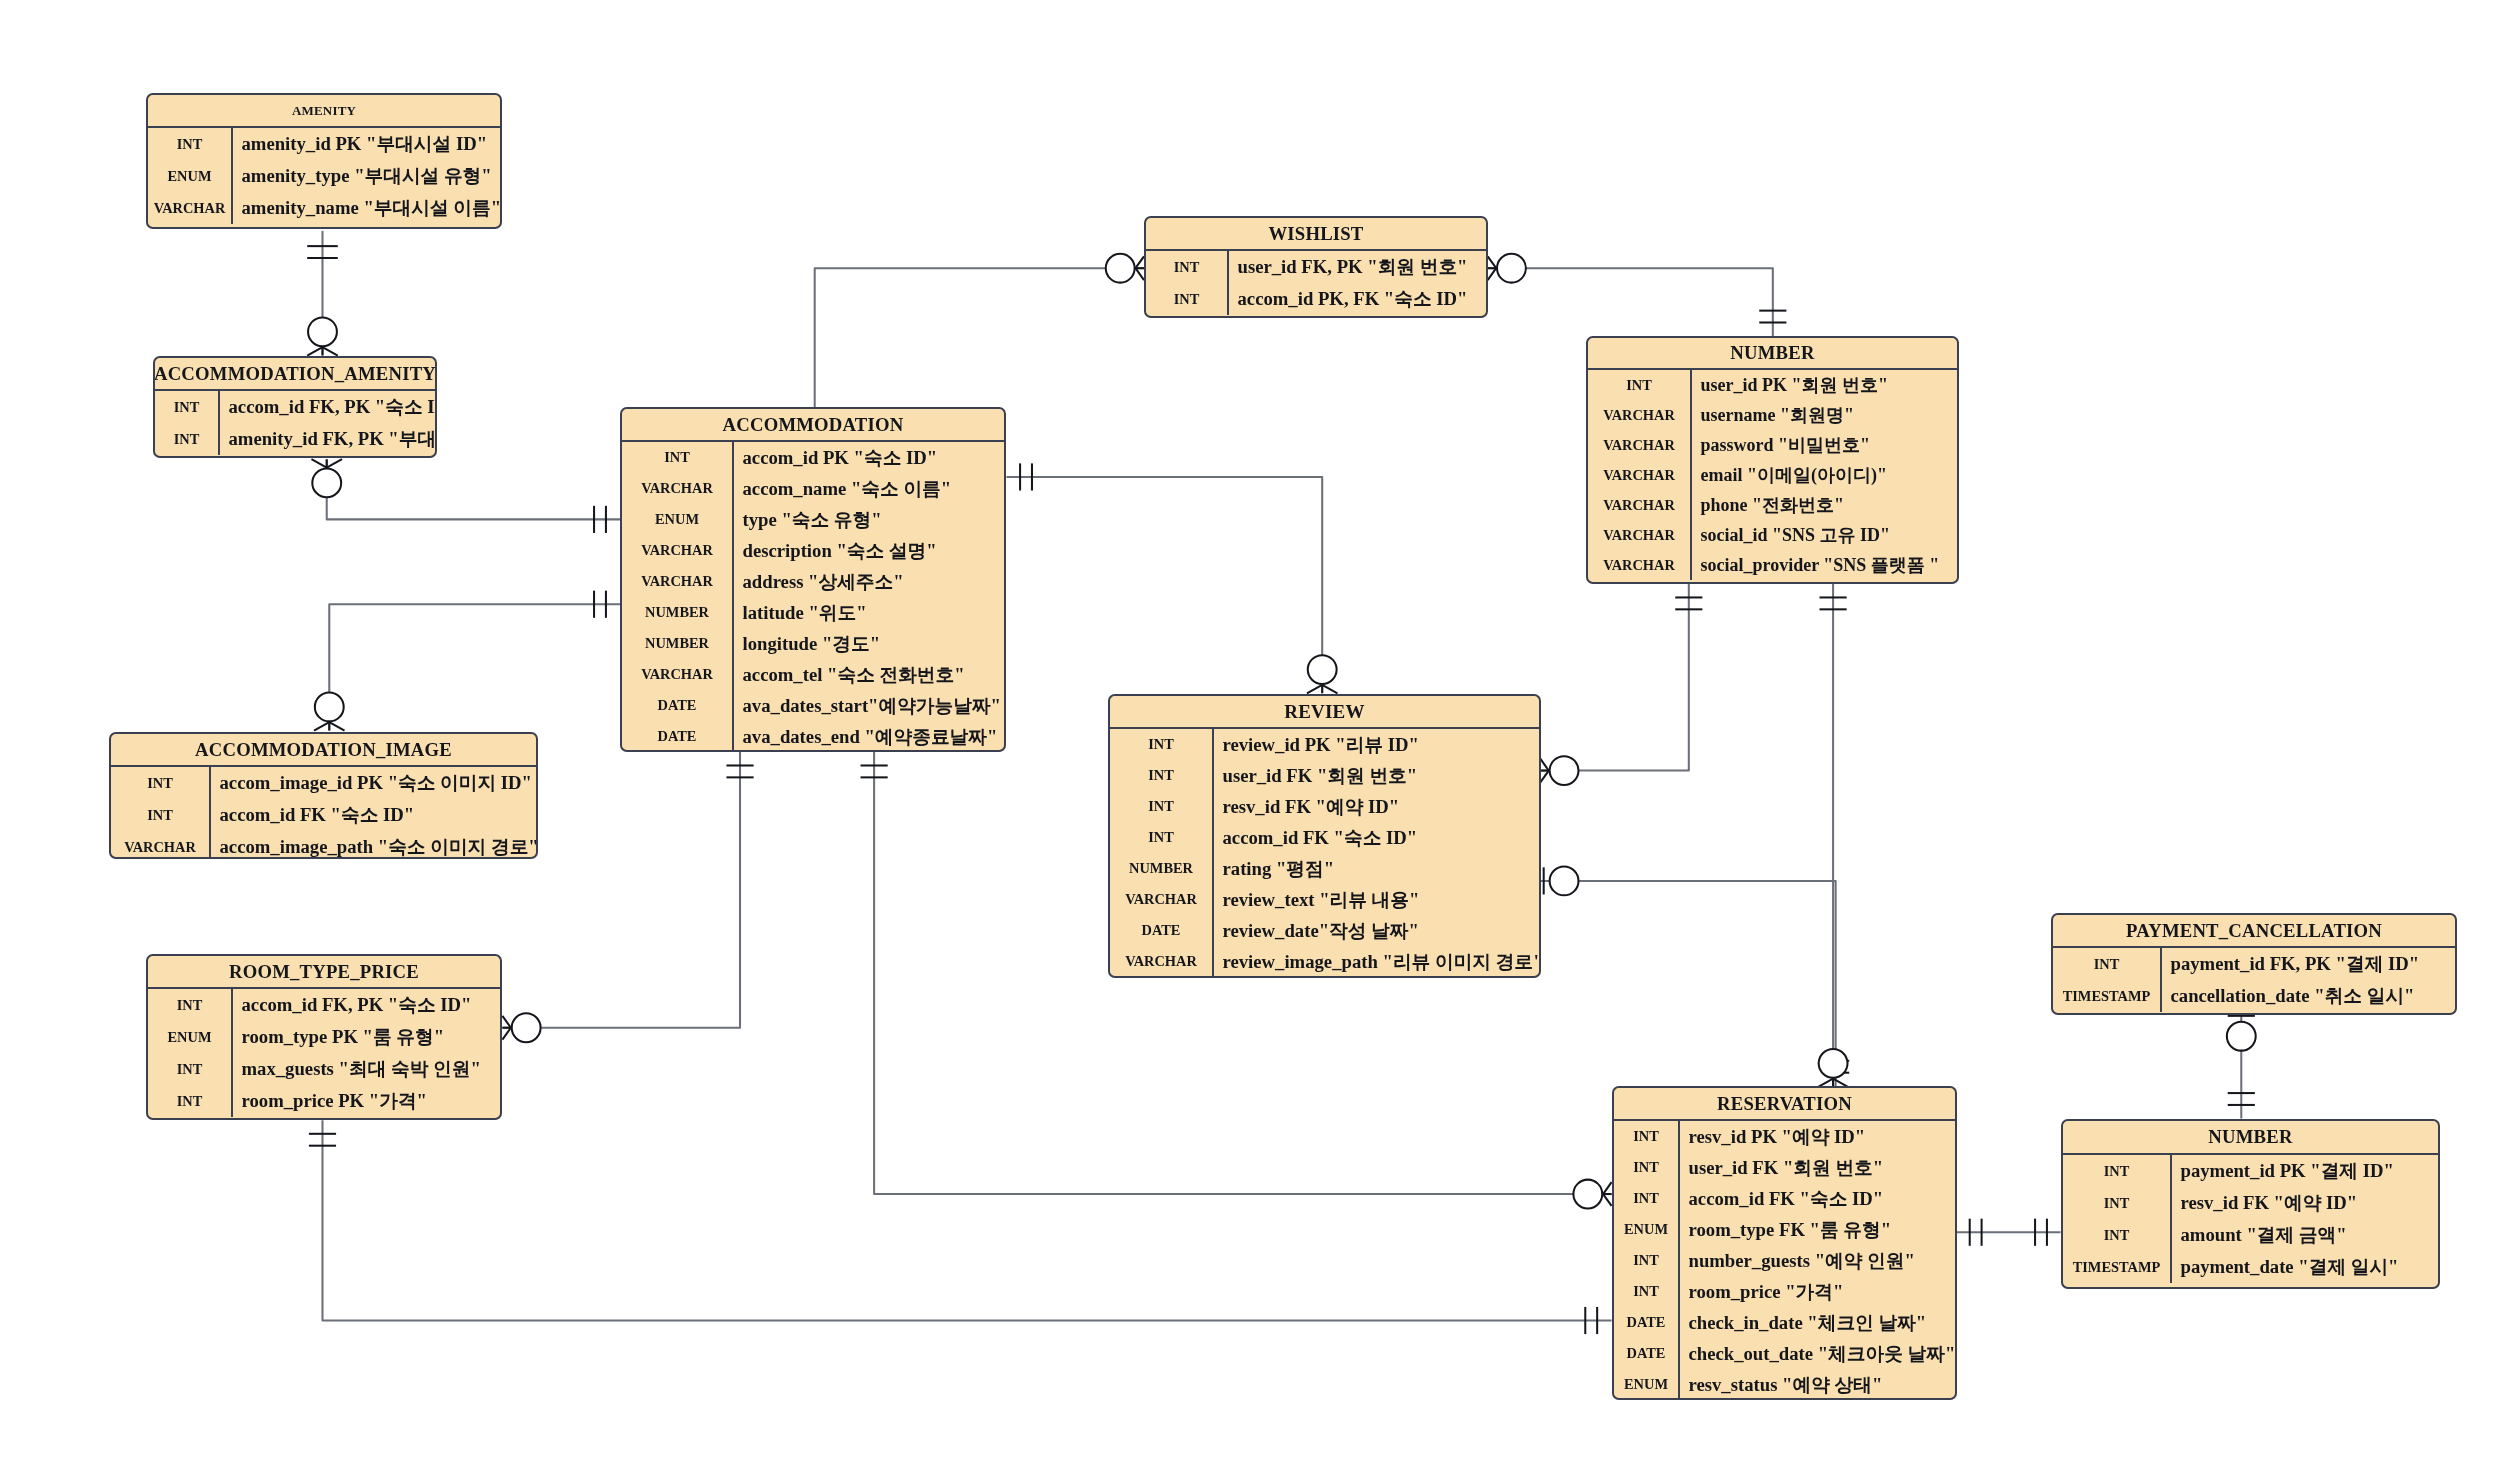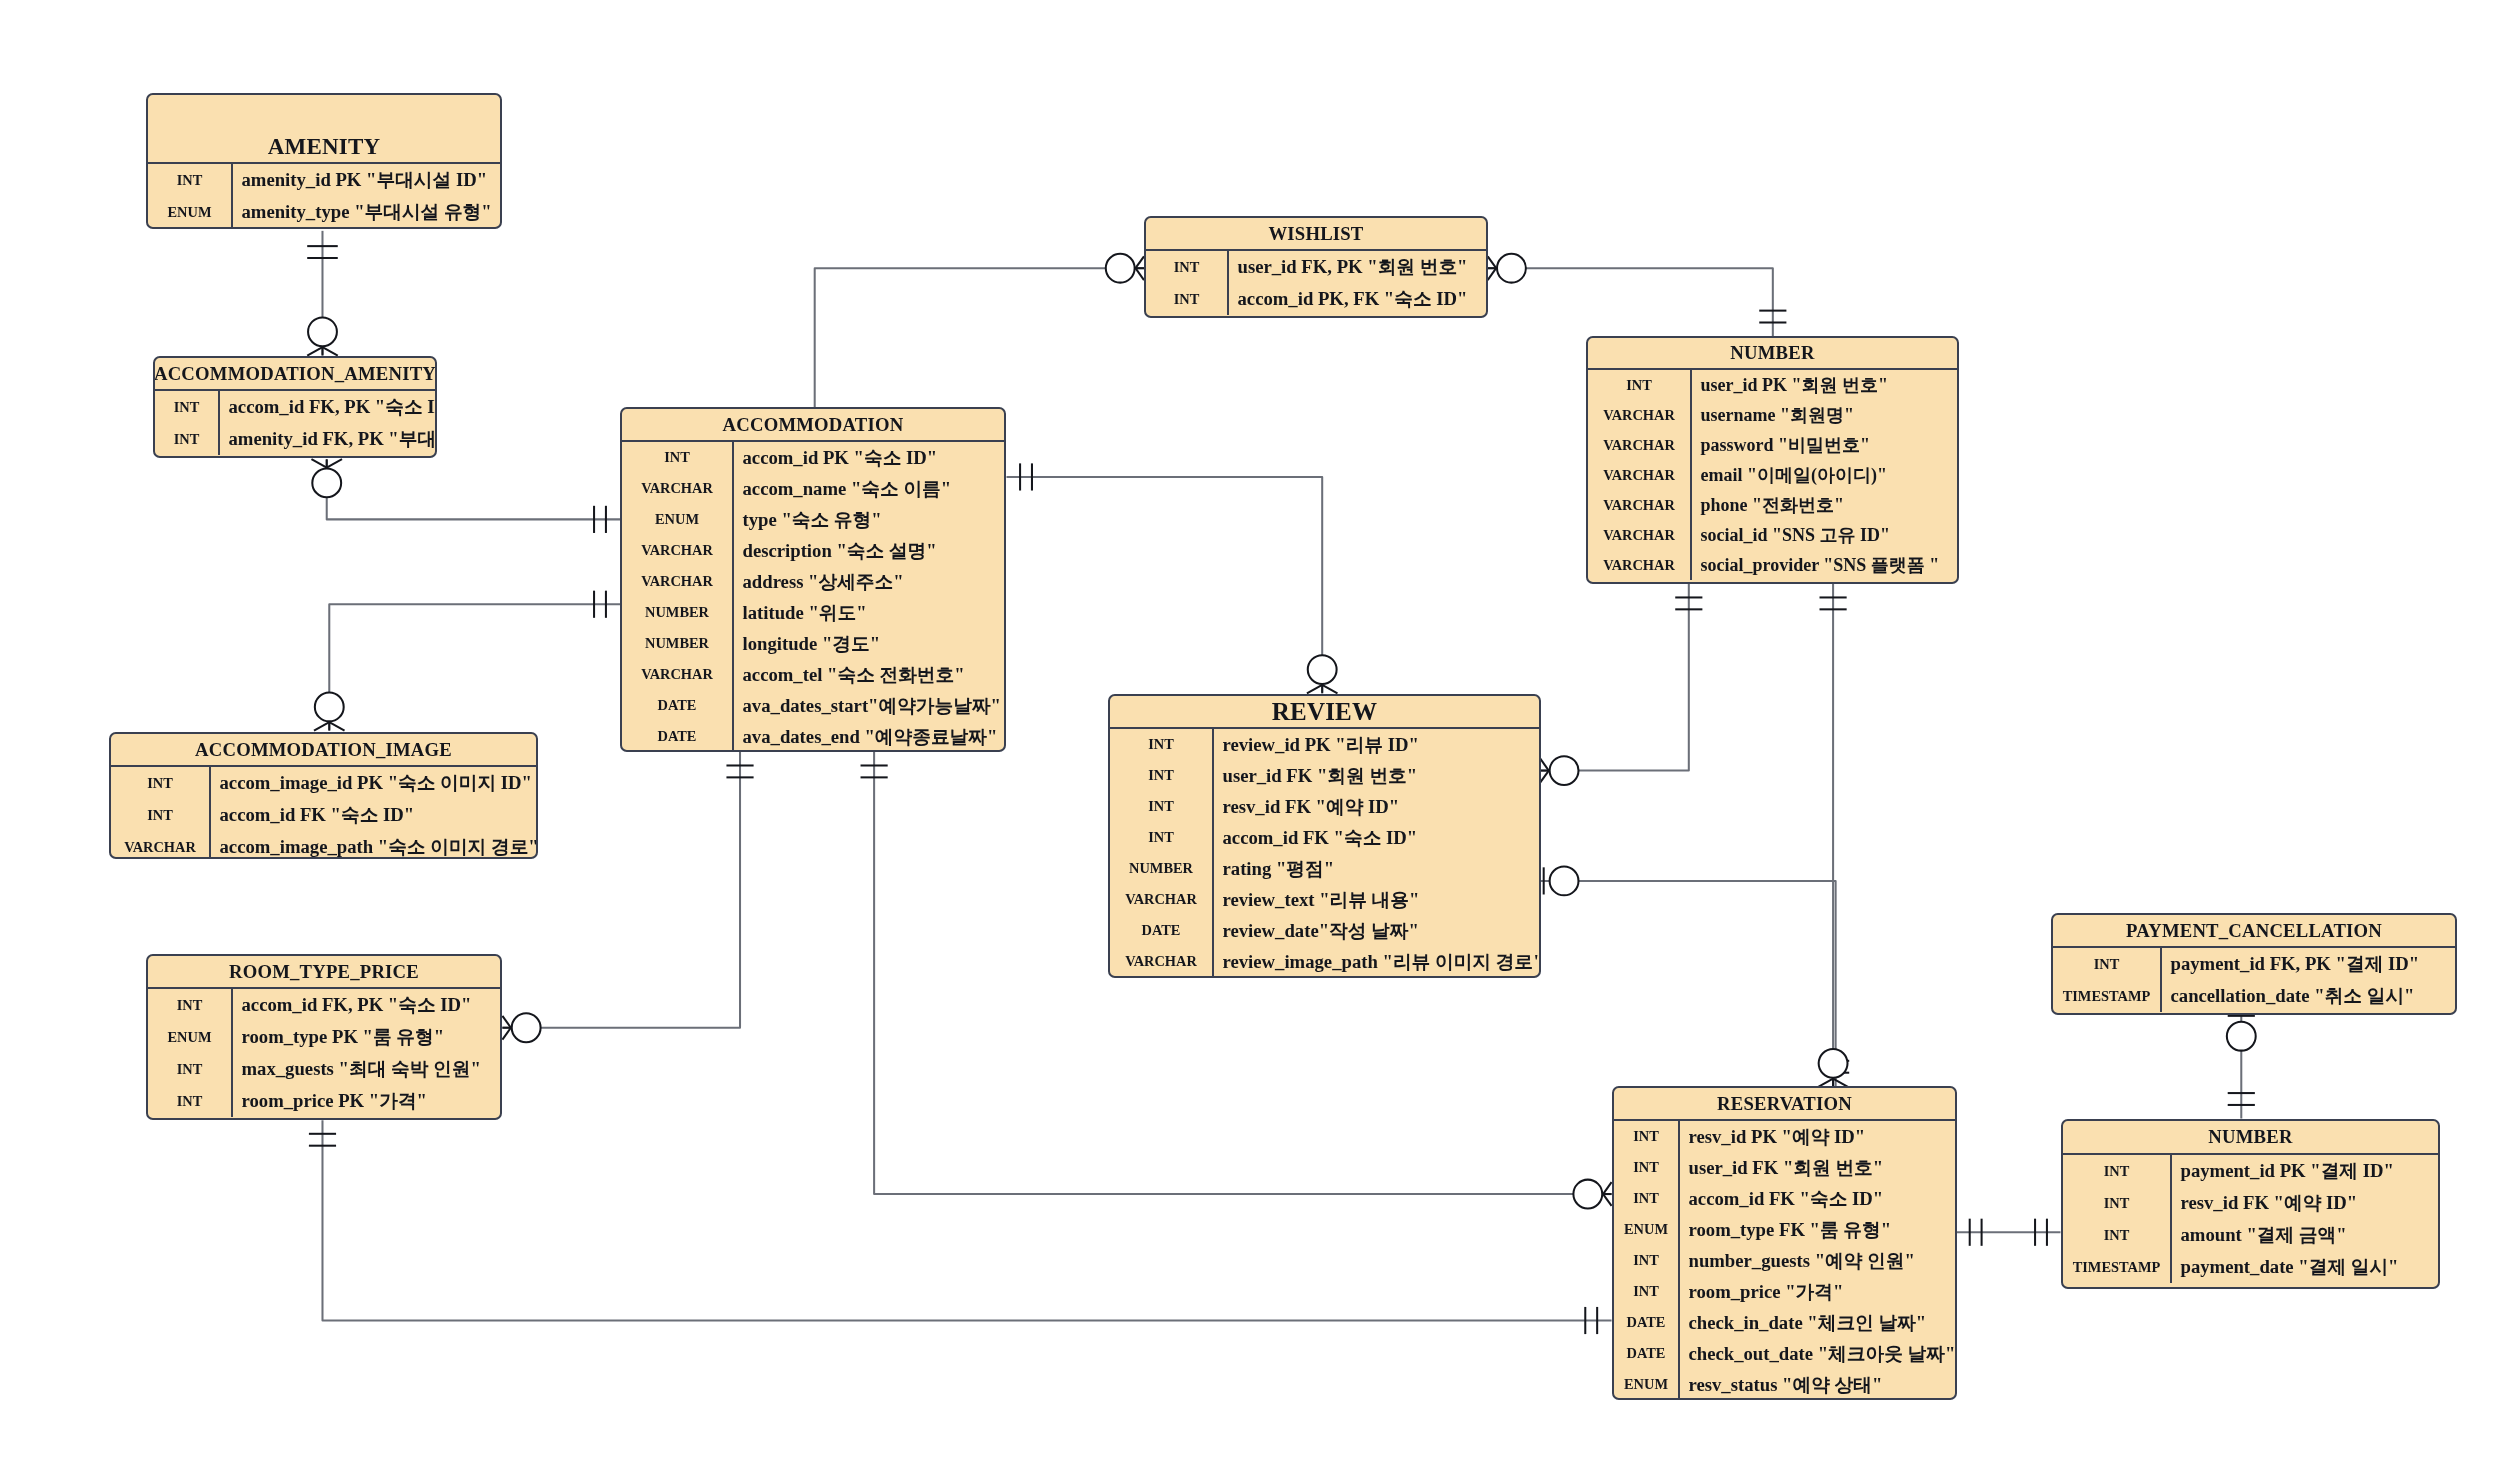--- a/index.html
+++ b/index.html
@@ -210,21 +210,21 @@
         <path d="M 2625 1288 L 2657 1288" stroke="#14161c"></path>
         <circle cx="2641" cy="1221" r="17" fill="#ffffff" stroke="#14161c" stroke-width="2.4"></circle>
         <path d="M 2625 1197 L 2657 1197" stroke="#14161c"></path>
       </g>
 
     </g>
   </svg>
 
   <div id="entities-root">
       <div class="entity" style="left: 146px; top: 93px; width: 356px; height: 136px;">
-        <div class="entity-title" style="height: 31px; font-size: 23px; margin-top: 36px;">AMENITY</div>
+        <div class="entity-title" style="height: 31px; font-size: 13px;">AMENITY</div>
         <div class="attr-table">
           <div class="attr-row" style="height: 32px;">
             <div class="attr-type" style="width: 85px; height: 32px; font-size: 14.4px;">INT</div>
             <div class="attr-name" style="height: 32px; font-size: 18.7px;">amenity_id PK "부대시설 ID"</div>
           </div>
           <div class="attr-row" style="height: 32px;">
             <div class="attr-type" style="width: 85px; height: 32px; font-size: 14.4px;">ENUM</div>
             <div class="attr-name" style="height: 32px; font-size: 18.7px;">amenity_type "부대시설 유형"</div>
           </div>
           <div class="attr-row" style="height: 32px;">
@@ -348,21 +348,21 @@
             <div class="attr-type" style="width: 100px; height: 32px; font-size: 14.4px;">INT</div>
             <div class="attr-name" style="height: 32px; font-size: 18.7px;">accom_id FK "숙소 ID"</div>
           </div>
           <div class="attr-row" style="height: 32px;">
             <div class="attr-type" style="width: 100px; height: 32px; font-size: 14.4px;">VARCHAR</div>
             <div class="attr-name" style="height: 32px; font-size: 18.7px;">accom_image_path "숙소 이미지 경로"</div>
           </div>
         </div>
       </div>
       <div class="entity" style="left: 1108px; top: 694px; width: 433px; height: 284px;">
-        <div class="entity-title" style="height: 31px; font-size: 25px;">REVIEW</div>
+        <div class="entity-title" style="height: 31px; font-size: 19px;">REVIEW</div>
         <div class="attr-table">
           <div class="attr-row" style="height: 31px;">
             <div class="attr-type" style="width: 104px; height: 31px; font-size: 14.4px;">INT</div>
             <div class="attr-name" style="height: 31px; font-size: 18.7px;">review_id PK "리뷰 ID"</div>
           </div>
           <div class="attr-row" style="height: 31px;">
             <div class="attr-type" style="width: 104px; height: 31px; font-size: 14.4px;">INT</div>
             <div class="attr-name" style="height: 31px; font-size: 18.7px;">user_id FK "회원 번호"</div>
           </div>
           <div class="attr-row" style="height: 31px;">

